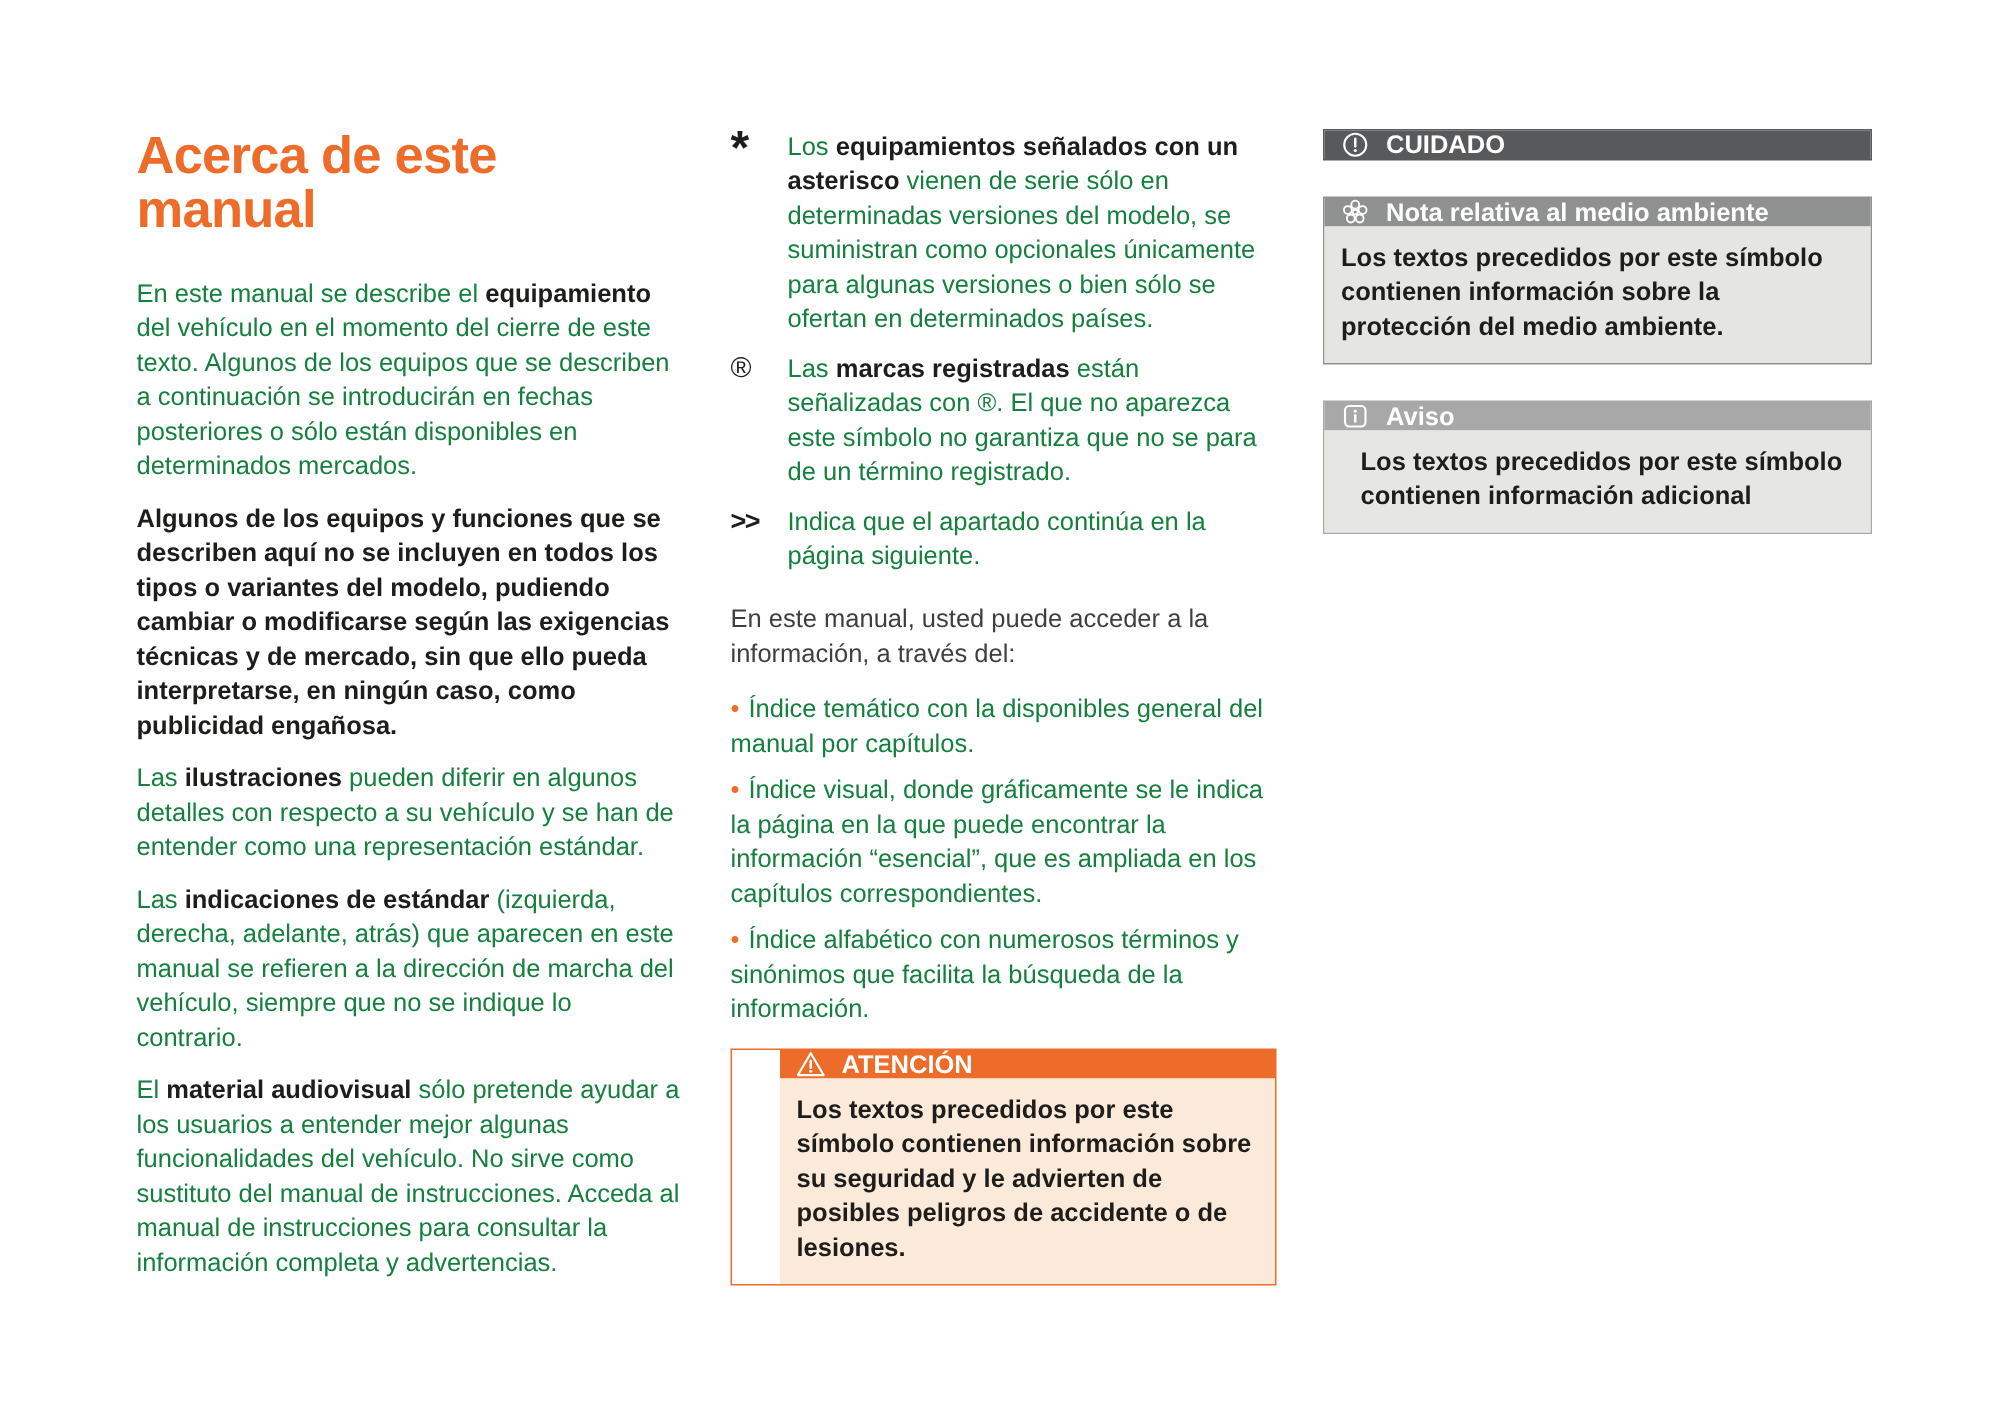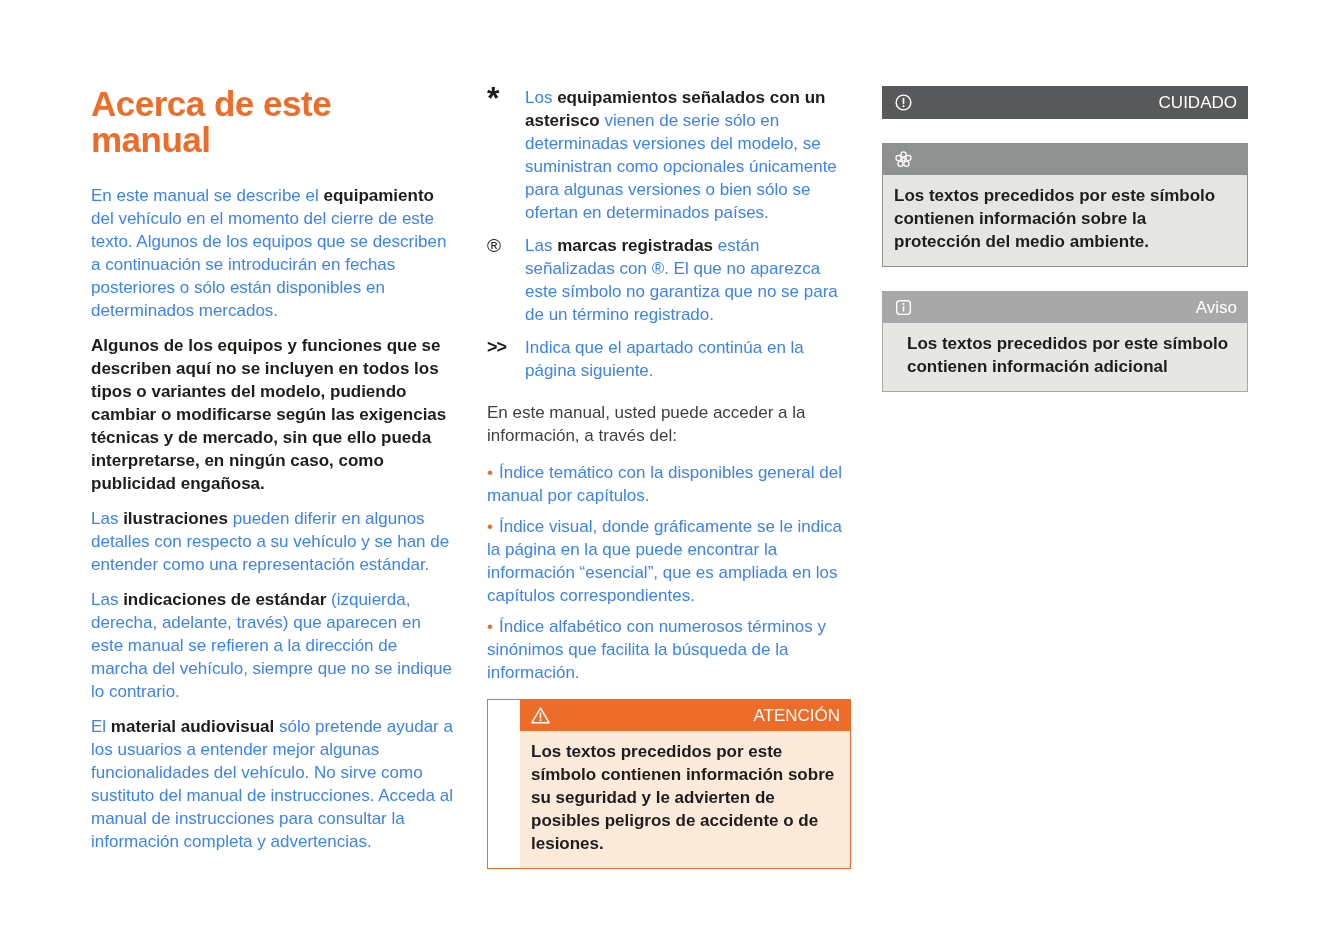--- a/index.html
+++ b/index.html
@@ -19,42 +19,42 @@
   .col-right{width:366px;}
 
   h1.title{
     margin:0 0 26px 0;
     font-size:35px;line-height:36px;
     font-weight:bold;letter-spacing:-0.5px;
     color:#ed6c2a;
   }
   .para{margin:0 0 12px 0;font-size:17px;line-height:23px;}
   .para b, .seg-b{font-weight:bold;color:#1d1d1b;}
-  .seg-n{font-weight:normal;color:#3b82f6;}
+  .seg-n{font-weight:normal;color:#15803d;}
   .para.all-bold{color:#1d1d1b;font-weight:bold;}
 
   
   .sym-item{display:flex;margin:0 0 10px 0;}
   .sym-cell{width:38px;flex:0 0 38px;color:#1d1d1b;}
   .sym-asterisk{font-size:32px;line-height:24px;font-weight:bold;}
   .sym-reg{font-size:19px;line-height:23px;}
   .sym-cont{font-size:18px;line-height:23px;font-weight:bold;letter-spacing:-1px;}
   .sym-text{flex:1;font-size:17px;line-height:23px;margin:0;}
 
   .intro{margin:19px 0 14px 0;font-size:17px;line-height:23px;}
 
   .bullets{list-style:none;margin:0;padding:0;}
   .bullets li{margin:0 0 8px 0;font-size:17px;line-height:23px;}
   .dot{color:#ed6c2a;font-size:17px;margin-right:6px;}
 
   
   .notice{border:1px solid;margin-bottom:24px;}
   .notice-header{
-    height:31px;display:flex;align-items:center;
-    padding:0 10px;color:#ffffff;font-weight:normal;justify-content:space-between;
+    height:19px;display:flex;align-items:center;
+    padding:0 10px;color:#ffffff;font-weight:bold;
   }
   .notice-header .hdr-label{margin-left:10px;font-size:17px;}
   .notice-body{
     padding:9px 11px 13px 11px;
     font-weight:bold;font-size:17px;line-height:23px;color:#1d1d1b;
   }
   .icon{display:inline-flex;width:21px;height:21px;}
   .icon svg{width:21px;height:21px;display:block;}
 
   .attention{border-color:#ed6c2a;margin-top:15px;margin-bottom:0;padding-left:32px;}
@@ -80,21 +80,21 @@
 
   <div class="col col-left">
     <h1 class="title">Acerca de este manual</h1>
 
     <p class="para"><span class="seg-n">En este manual se describe el </span><b class="seg-b">equipamiento</b><span class="seg-n"> del vehículo en el momento del cierre de este texto. Algunos de los equipos que se describen a continuación se introducirán en fechas posteriores o sólo están disponibles en determinados mercados.</span></p>
 
     <p class="para all-bold"><b class="seg-b">Algunos de los equipos y funciones que se describen aquí no se incluyen en todos los tipos o variantes del modelo, pudiendo cambiar o modificarse según las exigencias técnicas y de mercado, sin que ello pueda interpretarse, en ningún caso, como publicidad engañosa.</b></p>
 
     <p class="para"><span class="seg-n">Las </span><b class="seg-b">ilustraciones</b><span class="seg-n"> pueden diferir en algunos detalles con respecto a su vehículo y se han de entender como una representación estándar.</span></p>
 
-    <p class="para"><span class="seg-n">Las </span><b class="seg-b">indicaciones de estándar</b><span class="seg-n"> (izquierda, derecha, adelante, través) que aparecen en este manual se refieren a la dirección de marcha del vehículo, siempre que no se indique lo contrario.</span></p>
+    <p class="para"><span class="seg-n">Las </span><b class="seg-b">indicaciones de estándar</b><span class="seg-n"> (izquierda, derecha, adelante, atrás) que aparecen en este manual se refieren a la dirección de marcha del vehículo, siempre que no se indique lo contrario.</span></p>
 
     <p class="para"><span class="seg-n">El </span><b class="seg-b">material audiovisual</b><span class="seg-n"> sólo pretende ayudar a los usuarios a entender mejor algunas funcionalidades del vehículo. No sirve como sustituto del manual de instrucciones. Acceda al manual de instrucciones para consultar la información completa y advertencias.</span></p>
   </div>
 
   <div class="col col-mid">
 
     <div class="sym-item">
       <span class="sym-cell sym-asterisk">*</span>
       <p class="sym-text"><span class="seg-n">Los </span><b class="seg-b">equipamientos señalados con un asterisco</b><span class="seg-n"> vienen de serie sólo en determinadas versiones del modelo, se suministran como opcionales únicamente para algunas versiones o bien sólo se ofertan en determinados países.</span></p>
     </div>
@@ -154,20 +154,21 @@
               <g fill="none" stroke="#ffffff" stroke-width="1.4">
                 <circle cx="12" cy="6.2" r="3"></circle>
                 <circle cx="17.6" cy="10.3" r="3"></circle>
                 <circle cx="15.4" cy="16.8" r="3"></circle>
                 <circle cx="8.6" cy="16.8" r="3"></circle>
                 <circle cx="6.4" cy="10.3" r="3"></circle>
                 <circle cx="12" cy="11.8" r="1.9"></circle>
               </g>
             </svg>
         </span>
+        <span class="hdr-label">Nota relativa al medio ambiente</span>
       </div>
       <div class="notice-body">Los textos precedidos por este símbolo contienen información sobre la protección del medio ambiente.</div>
     </div>
 
     <div class="notice aviso">
       <div class="notice-header">
         <span class="icon">
           <svg viewBox="0 0 24 24">
               <rect x="4.2" y="4.2" width="15.6" height="15.6" rx="3.4" fill="none" stroke="#ffffff" stroke-width="1.6"></rect>
               <line x1="12" y1="11.2" x2="12" y2="16" stroke="#ffffff" stroke-width="1.9" stroke-linecap="round"></line>

